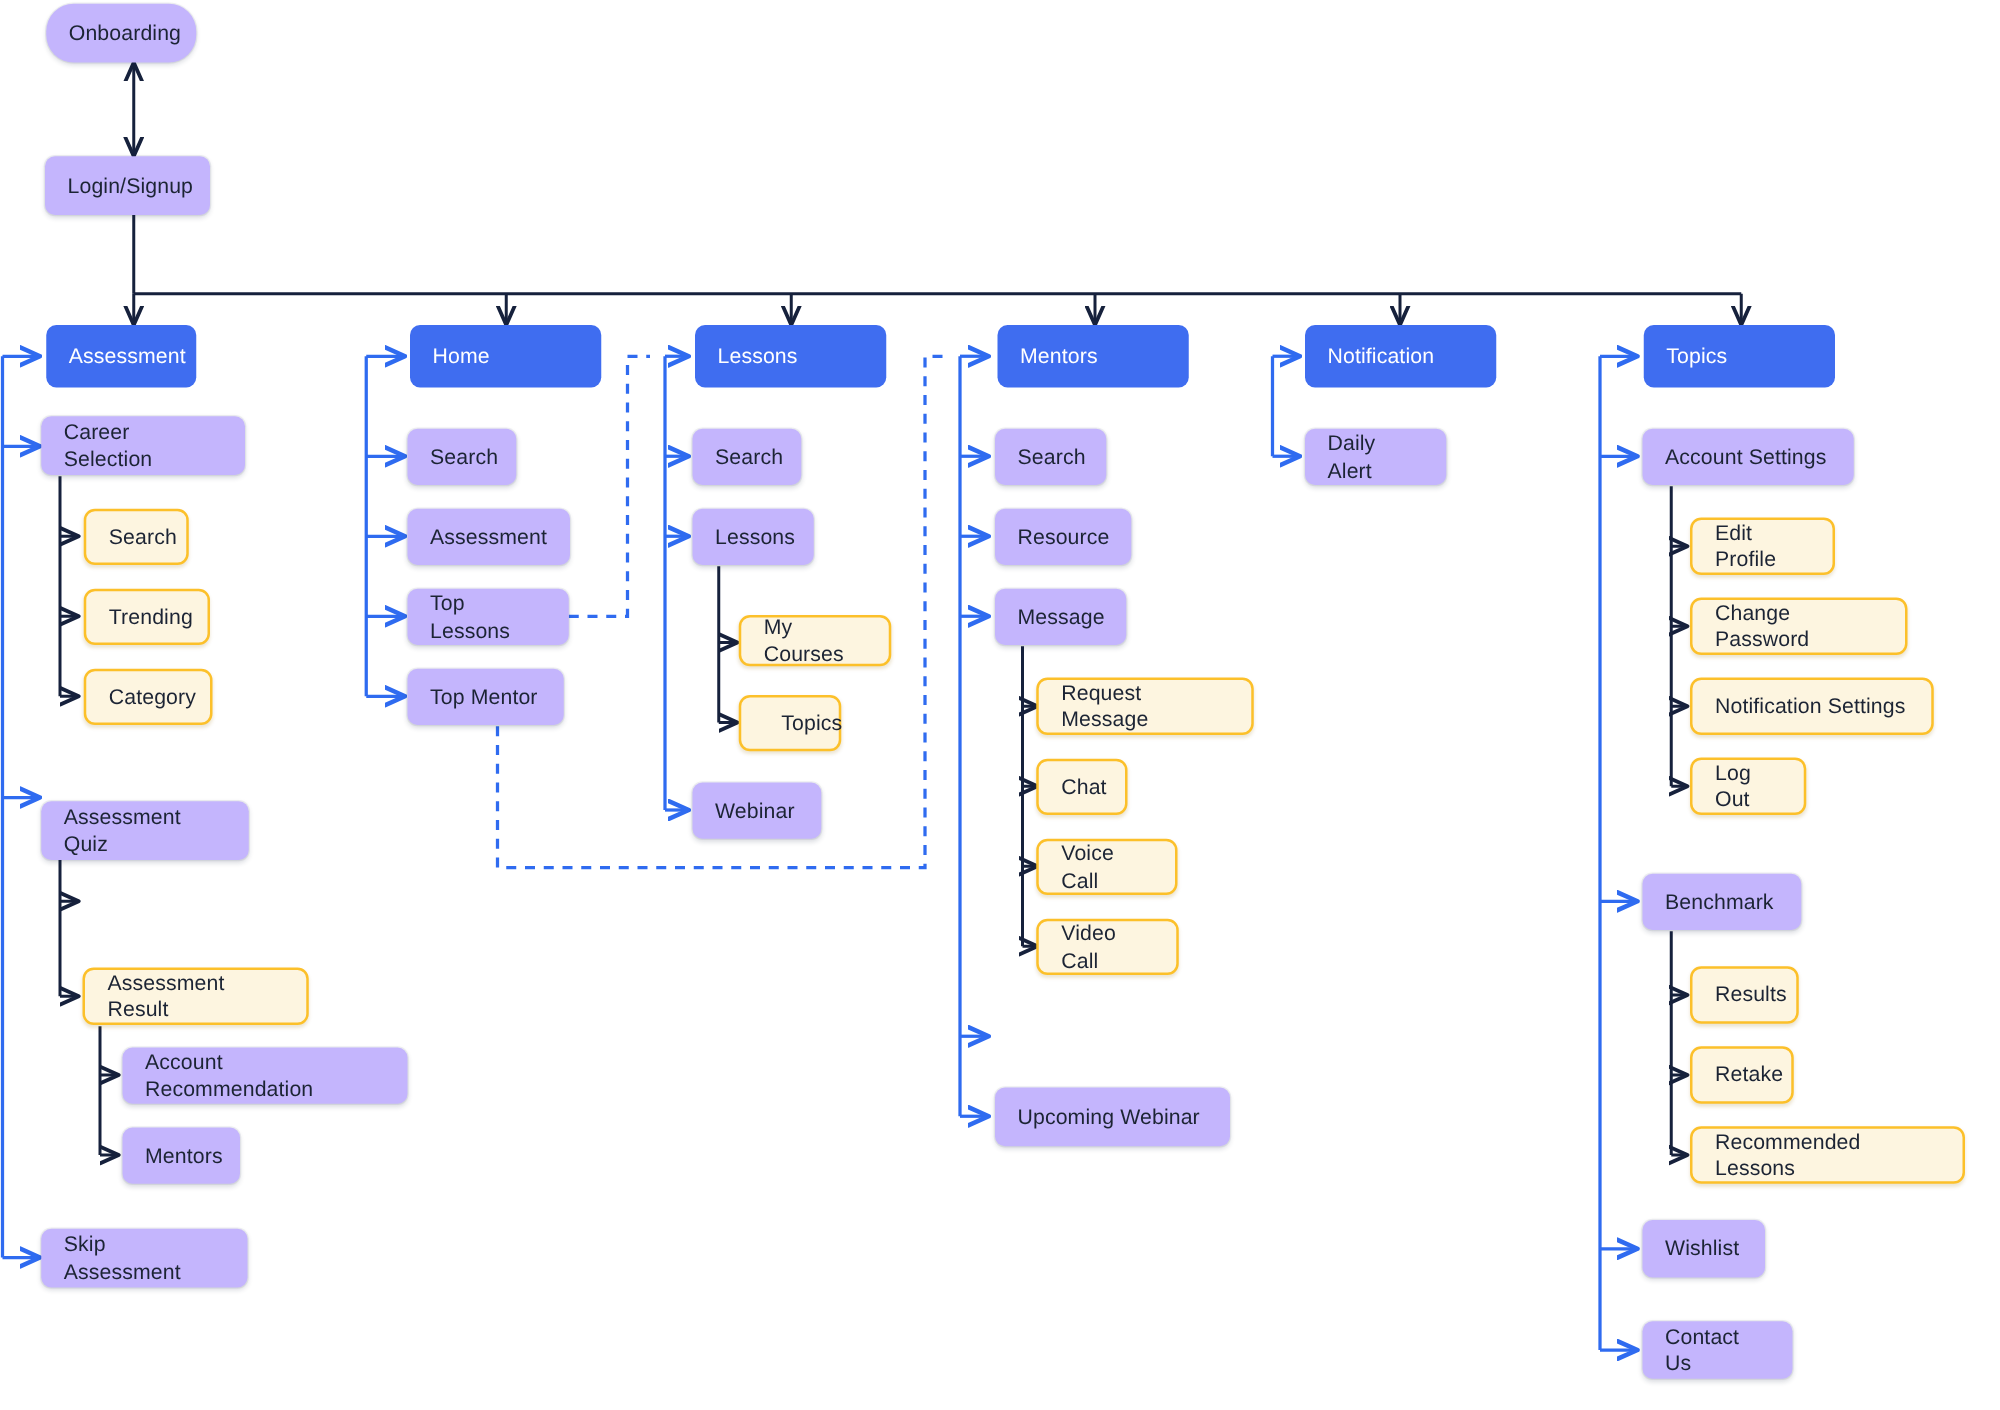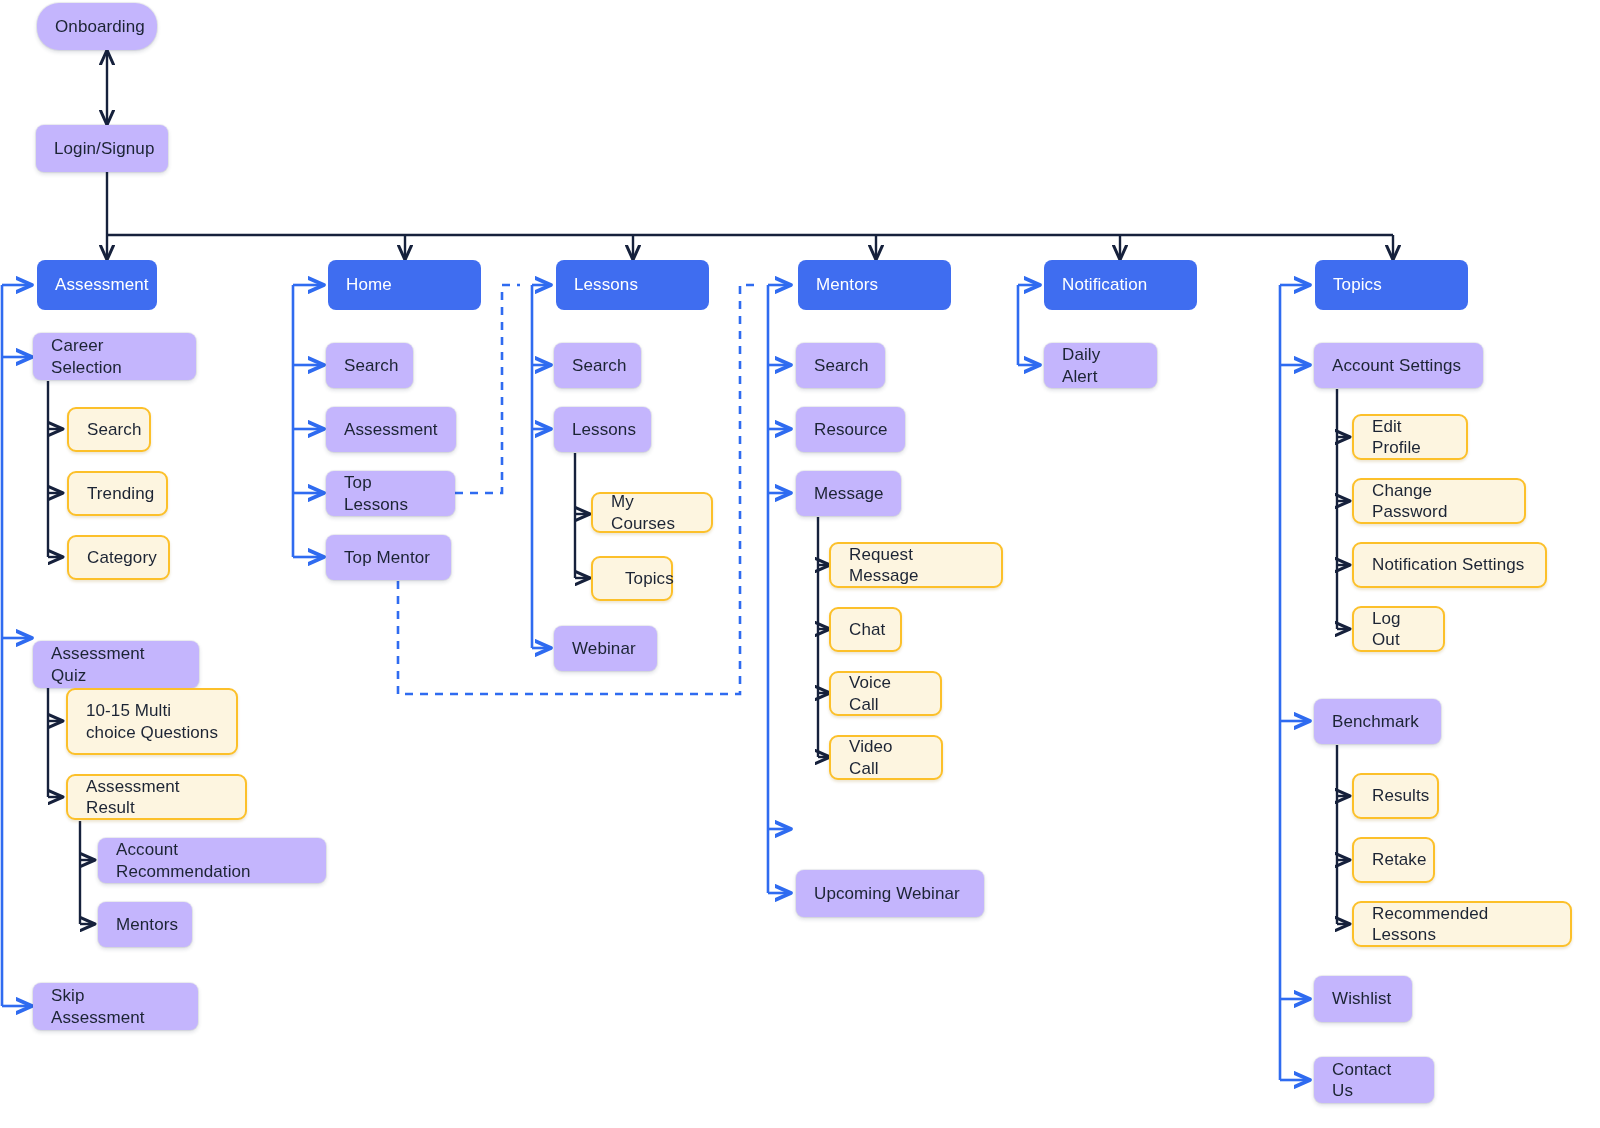--- a/index.html
+++ b/index.html
@@ -182,23 +182,20 @@
   </div>
   <div class="node n-yellow" style="left:67px;top:471px;width:101px;height:45px;">
     <span class="lbl">Trending</span>
   </div>
   <div class="node n-yellow" style="left:67px;top:535px;width:103px;height:45px;">
     <span class="lbl">Category</span>
   </div>
   <div class="node n-grey" style="left:33px;top:641px;width:166px;height:47px;">
     <span class="lbl">Assessment Quiz</span>
   </div>
-  <div class="node n-yellow multiline" style="left:66px;top:688px;width:172px;height:67px;">
-    <span class="lbl">10-15 Multi choice Questions</span>
-  </div>
   <div class="node n-yellow" style="left:66px;top:774px;width:181px;height:46px;">
     <span class="lbl">Assessment Result</span>
   </div>
   <div class="node n-grey" style="left:98px;top:838px;width:228px;height:45px;">
     <span class="lbl">Account Recommendation</span>
   </div>
   <div class="node n-grey" style="left:98px;top:902px;width:94px;height:45px;">
     <span class="lbl">Mentors</span>
   </div>
   <div class="node n-grey" style="left:33px;top:983px;width:165px;height:47px;">

